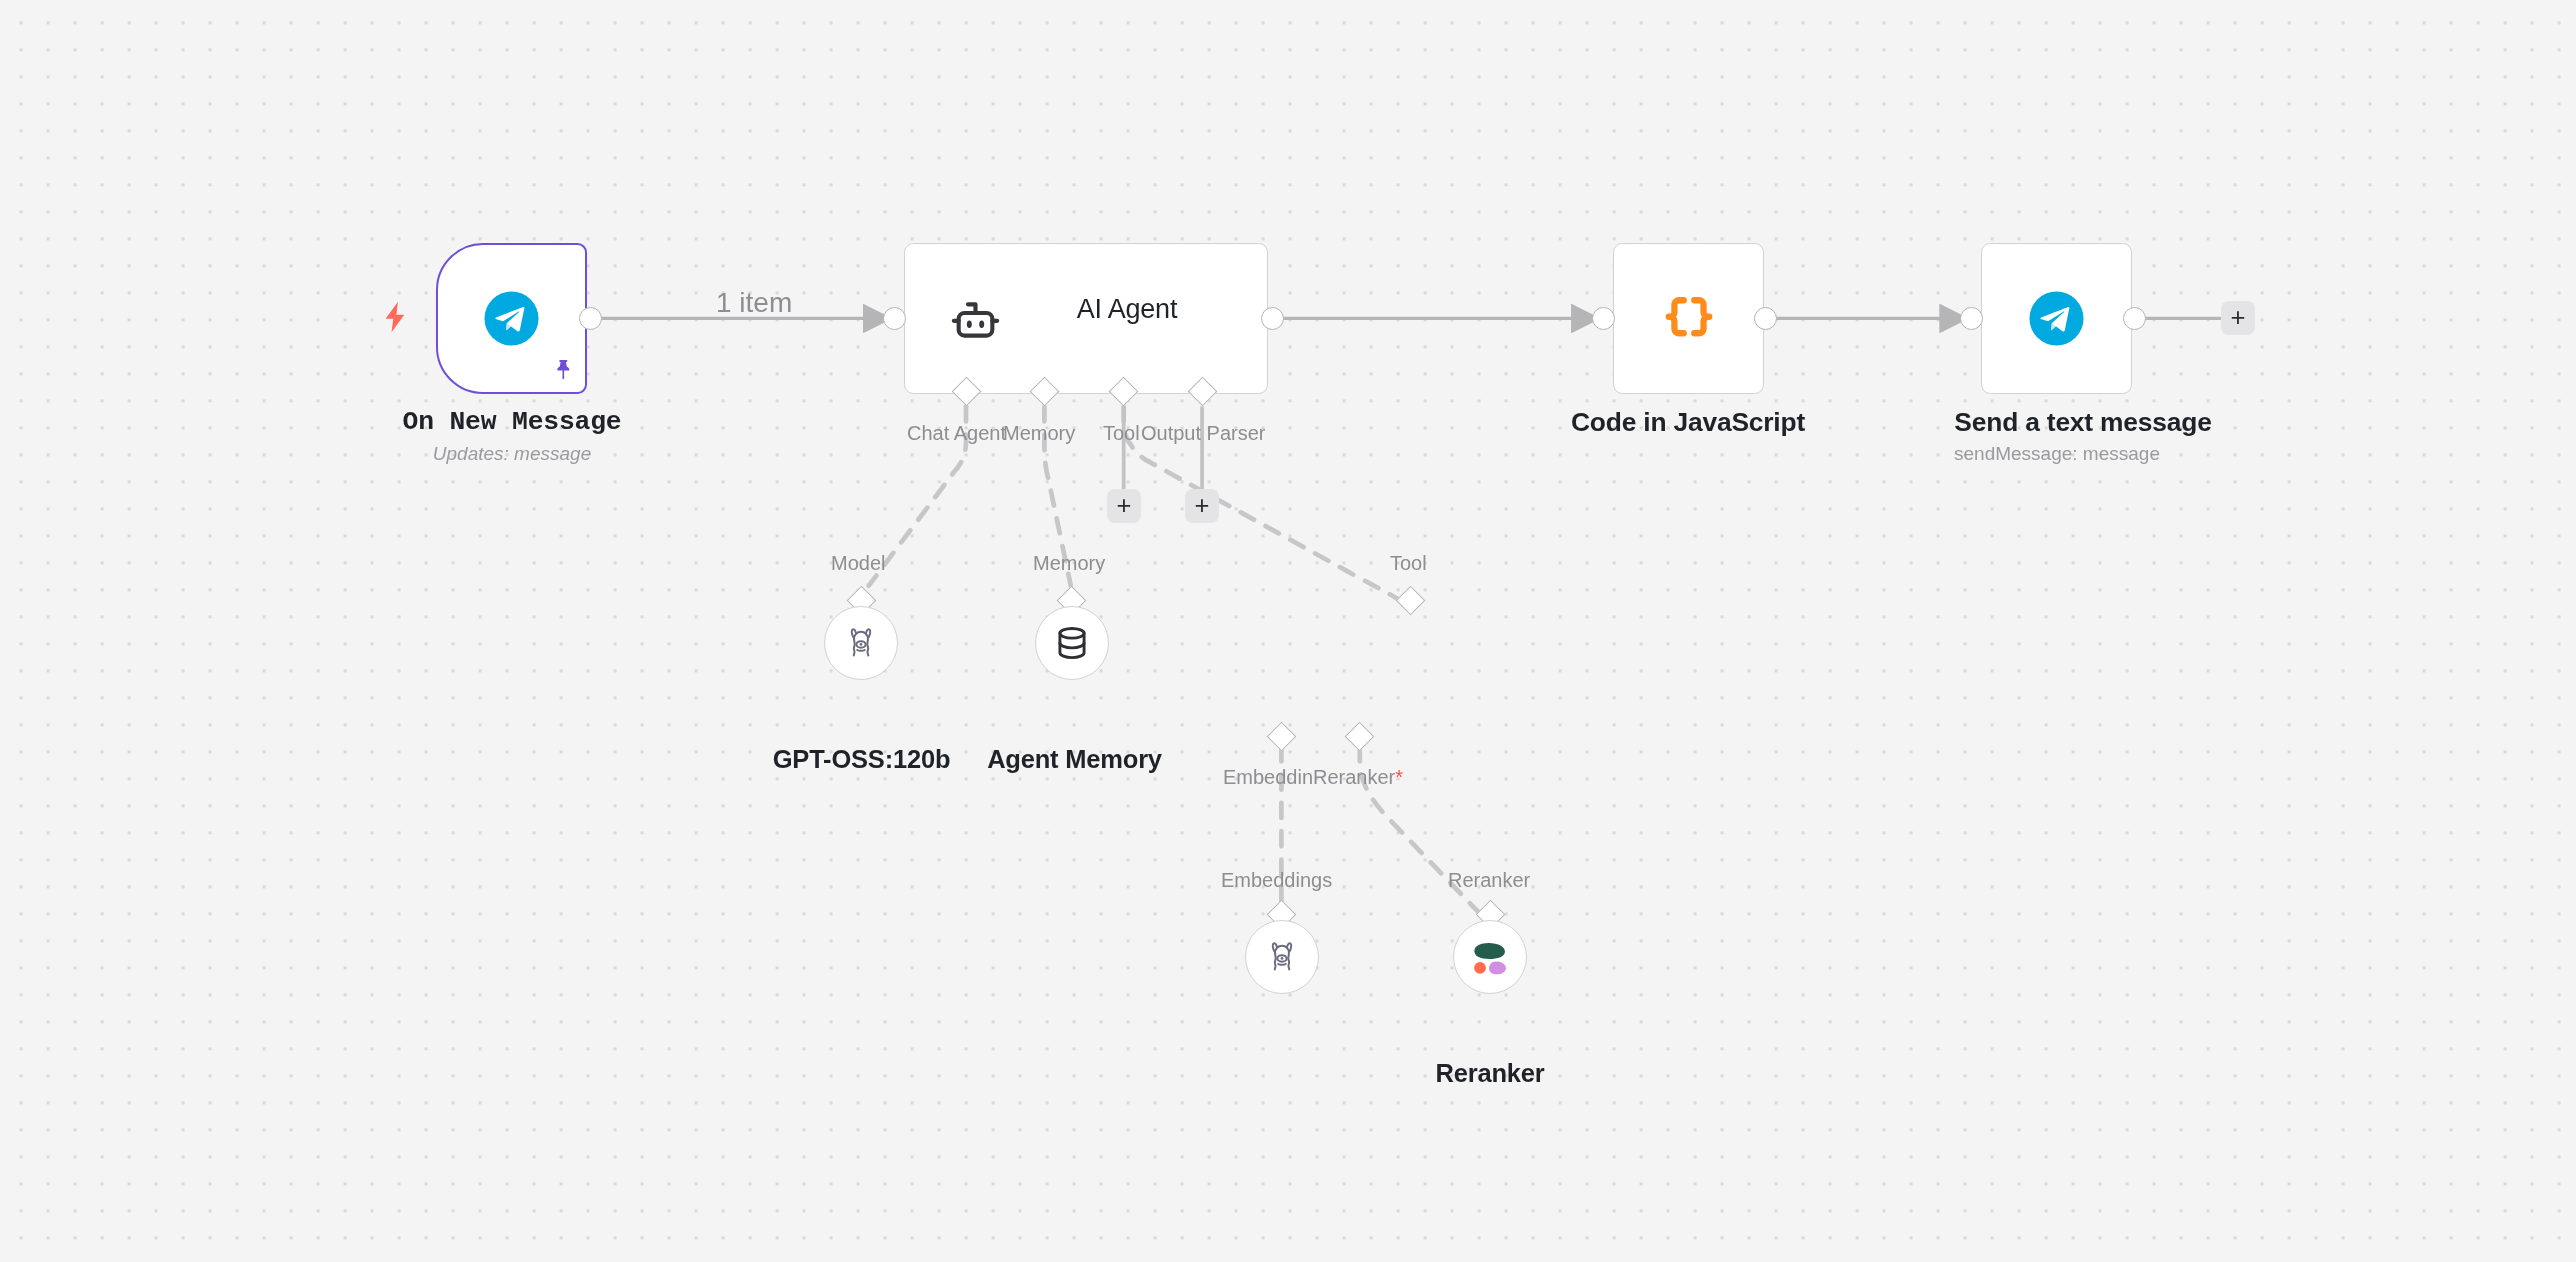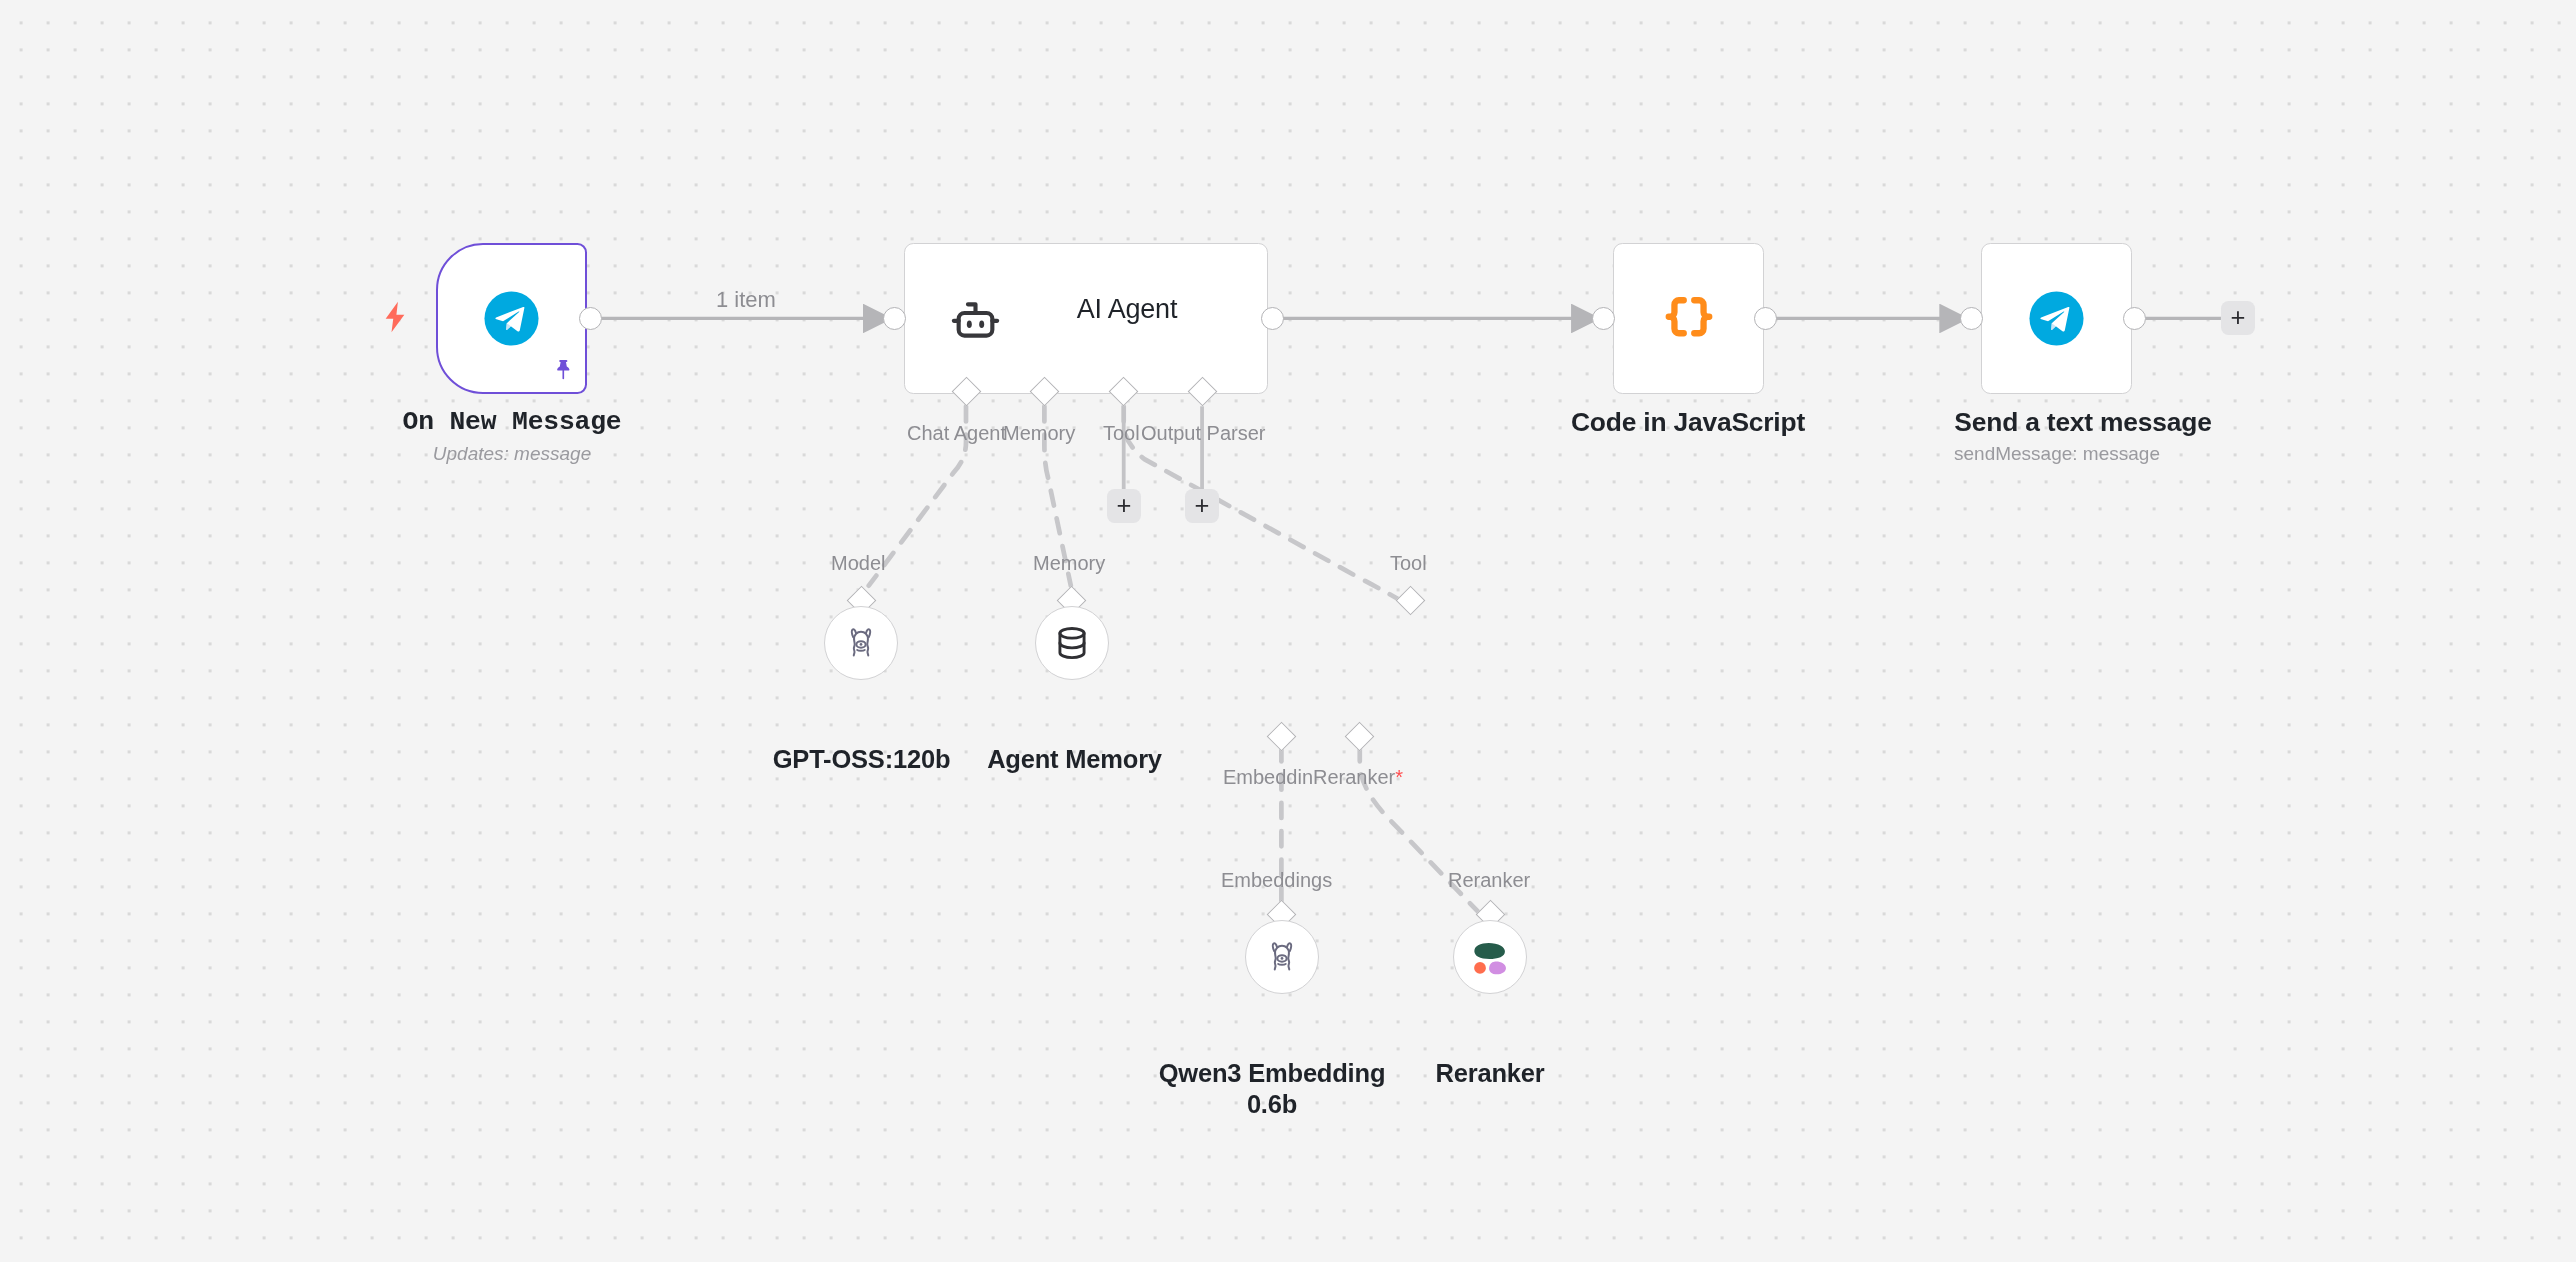--- a/index.html
+++ b/index.html
@@ -78,21 +78,21 @@
   }
   .conn-label {
     position: absolute;
     color: #8d8d92;
     font-size: 20px;
     white-space: nowrap;
   }
   .edge-label {
     position: absolute;
     color: #8d8d92;
-    font-size: 22px;
+    font-size: 28px;
     white-space: nowrap;
   }
   .req-star { color: #ff4d4f; }
 
   
   .plus-btn {
     position: absolute;
     width: 34px;
     height: 34px;
     border-radius: 7.6px;
@@ -305,21 +305,20 @@
         <path d="M12.6 14.5 c-1.4 -3.4 -1.6 -6.6 -0.6 -7.4 c1.1 -0.9 2.6 0.9 3.3 3.6"></path>
         <path d="M27.4 14.5 c1.4 -3.4 1.6 -6.6 0.6 -7.4 c-1.1 -0.9 -2.6 0.9 -3.3 3.6"></path>
         <path d="M13.4 16.2 c0 -4.2 2.9 -6.9 6.6 -6.9 s6.6 2.7 6.6 6.9 c0 2.1 -0.6 3.6 -0.6 5.1 c0 1.4 0.8 2.3 0.8 3.7 c0 1.5 -0.6 2.4 -0.6 3.6 c0 1.3 0.7 2.2 0.7 3.4"></path>
         <path d="M13.4 16.2 c0 2.1 0.6 3.6 0.6 5.1 c0 1.4 -0.8 2.3 -0.8 3.7 c0 1.5 0.6 2.4 0.6 3.6 c0 1.3 -0.7 2.2 -0.7 3.4"></path>
         <ellipse cx="20" cy="21.4" rx="4.4" ry="3.1"></ellipse>
         <circle cx="20" cy="21.4" r="1.3" fill="#6b6b80" stroke="none"></circle>
         <path d="M16.4 26.6 c1.2 0.9 5.9 0.9 7.1 0"></path>
       </svg>
     </div>
   </div>
-  <div class="node-title wrap" style="left:1154px; top:1058px; width:236px; font-size:25.5px;">Qwen3 Embedding 0.6b</div>
 
   <div class="conn-label" style="left:1448px; top:869px;">Reranker</div>
   <div class="diamond" style="left:1480px; top:904px;"></div>
   <div class="round-node" style="left:1453px; top:920px;">
     <div class="icon-wrap" style="left:0; top:0; right:0; bottom:0;">
       <svg width="42" height="38" viewBox="0 0 44 40">
         <path d="M9.5 7.5 C16 4.4 27 4.6 33.5 8.2 C39 11.2 39.5 17.6 33 20.2 C26 23 14.5 22.6 9.5 19.8 C4.5 17 4 10.4 9.5 7.5 Z" fill="#265c4b"></path>
         <circle cx="11.5" cy="31.5" r="6.2" fill="#ff6d4d"></circle>
         <path d="M26.5 25 C32.5 24.2 38.5 27 38.8 31.6 C39 36 33.5 38.8 27.5 38.2 C22 37.6 20.5 34 21.2 30.6 C21.8 27.6 23.5 25.4 26.5 25 Z" fill="#d18ee2"></path>
       </svg>

